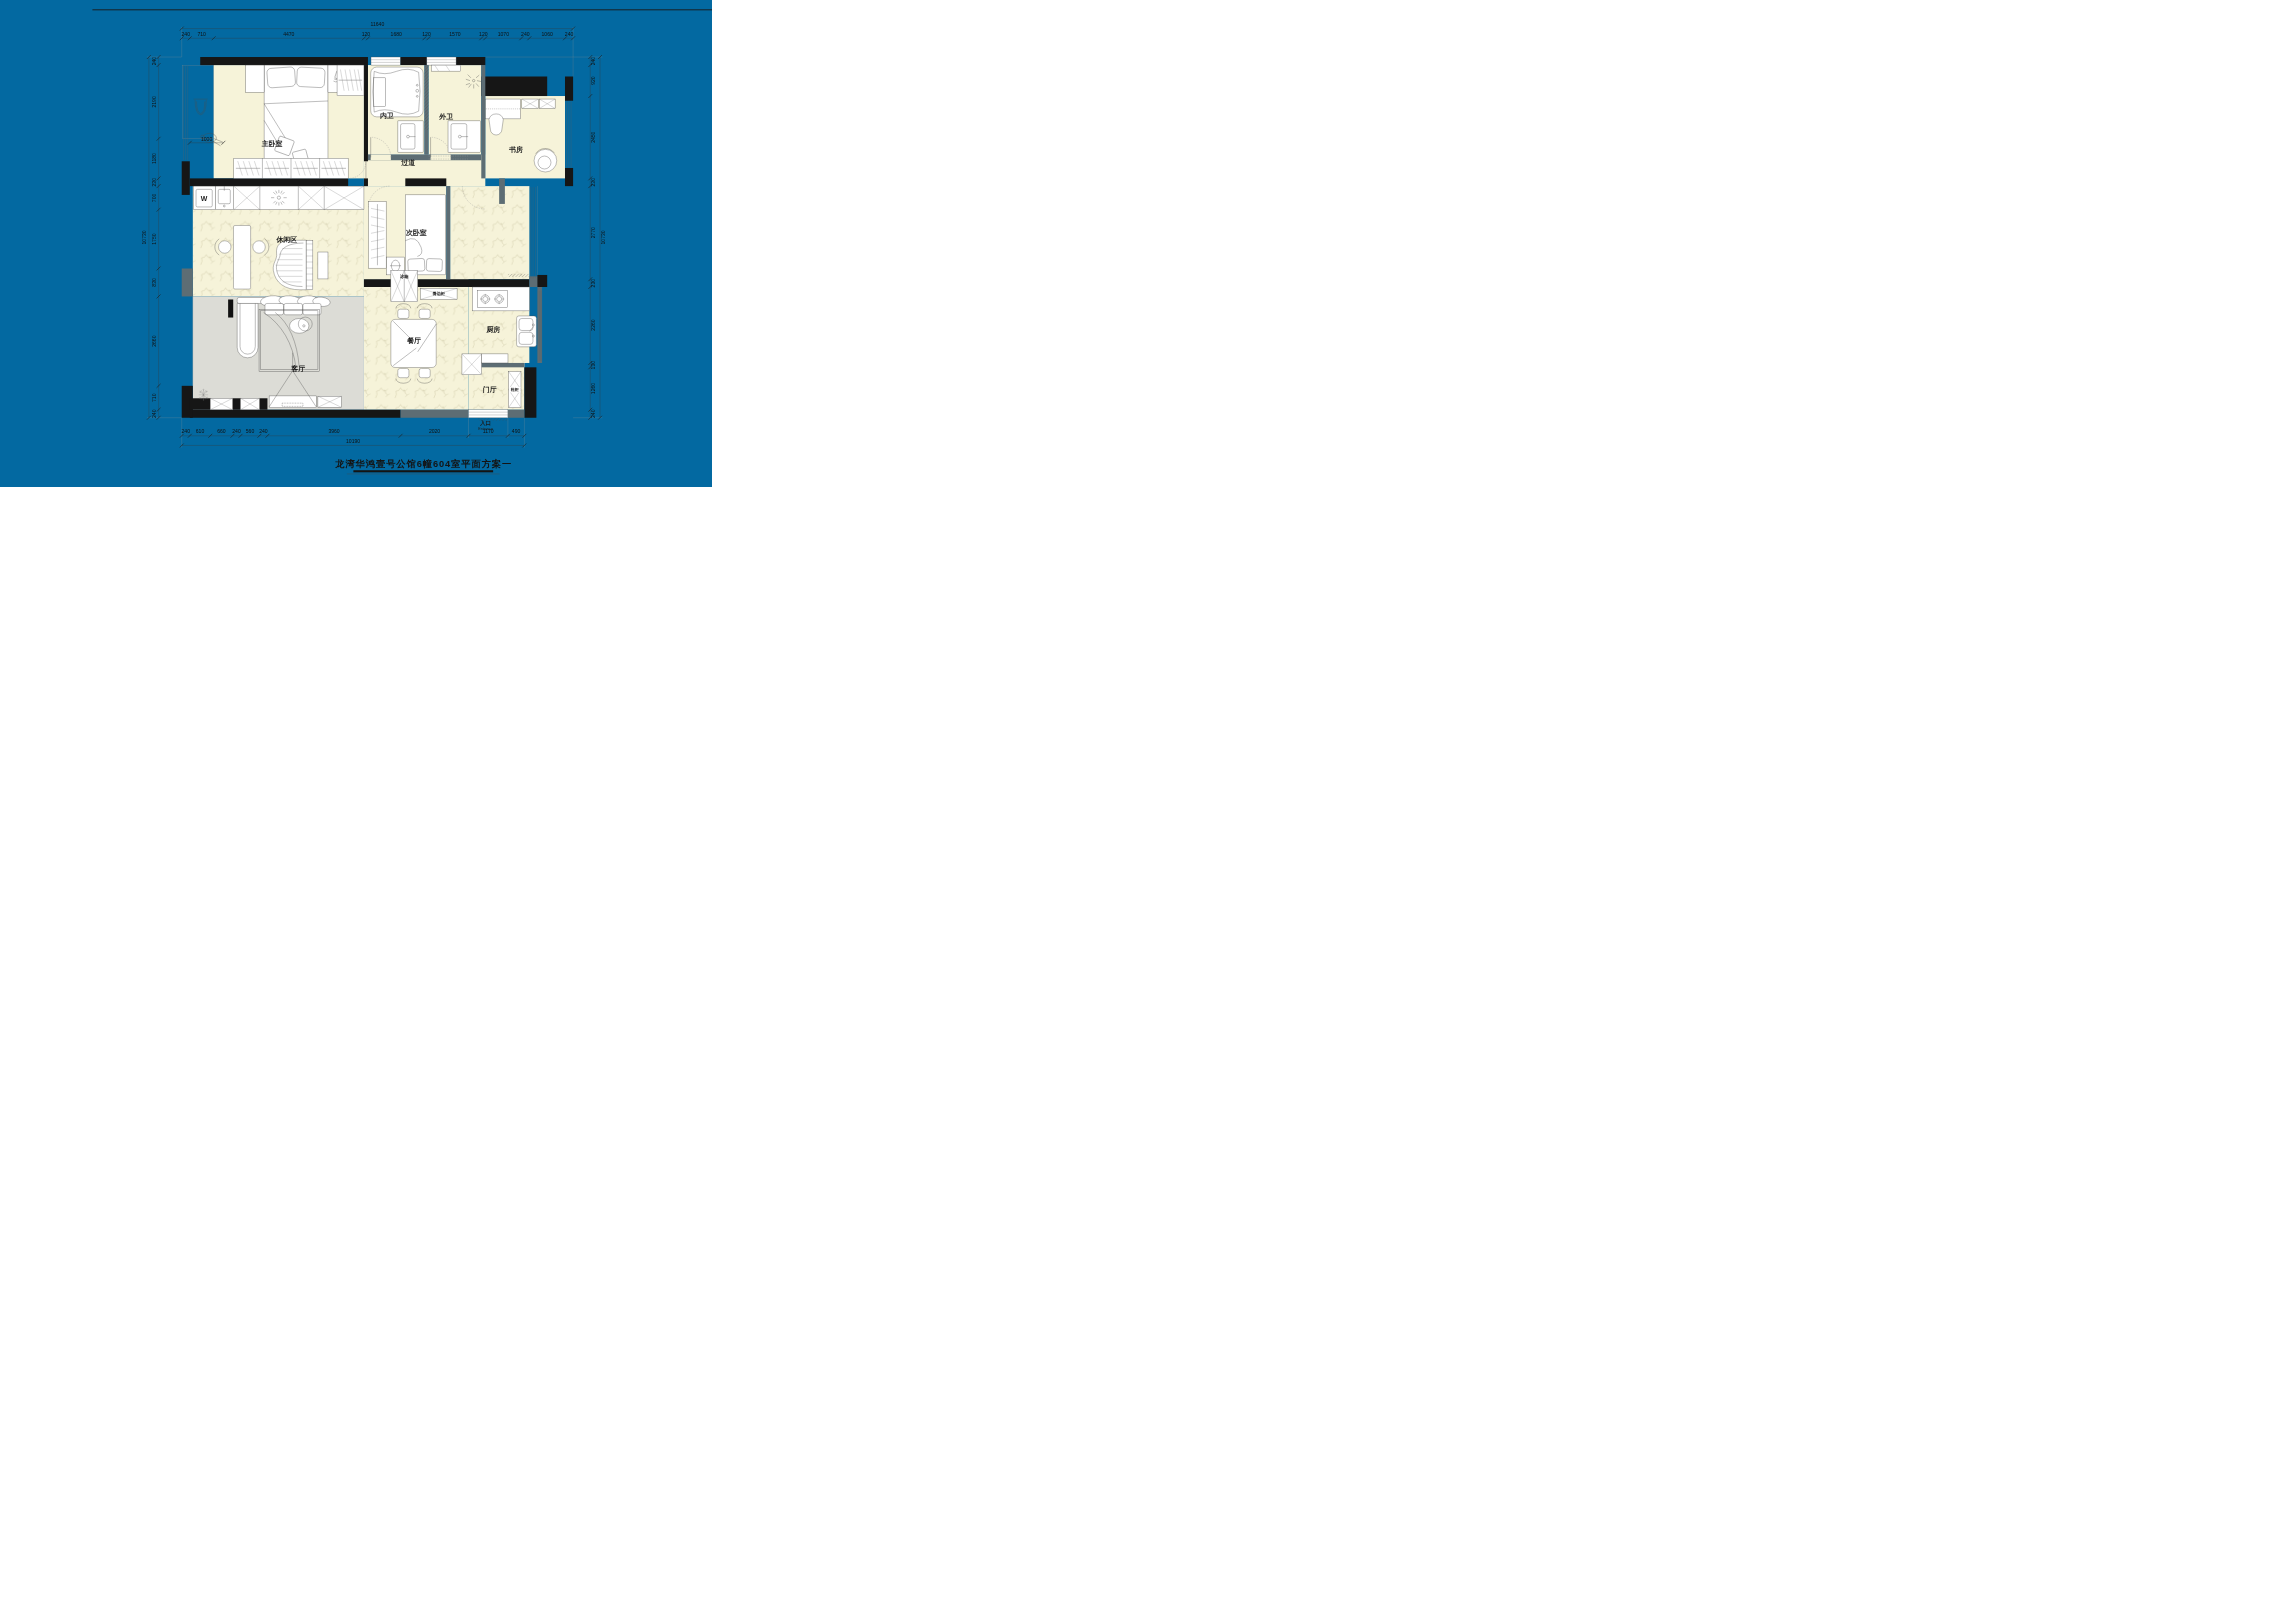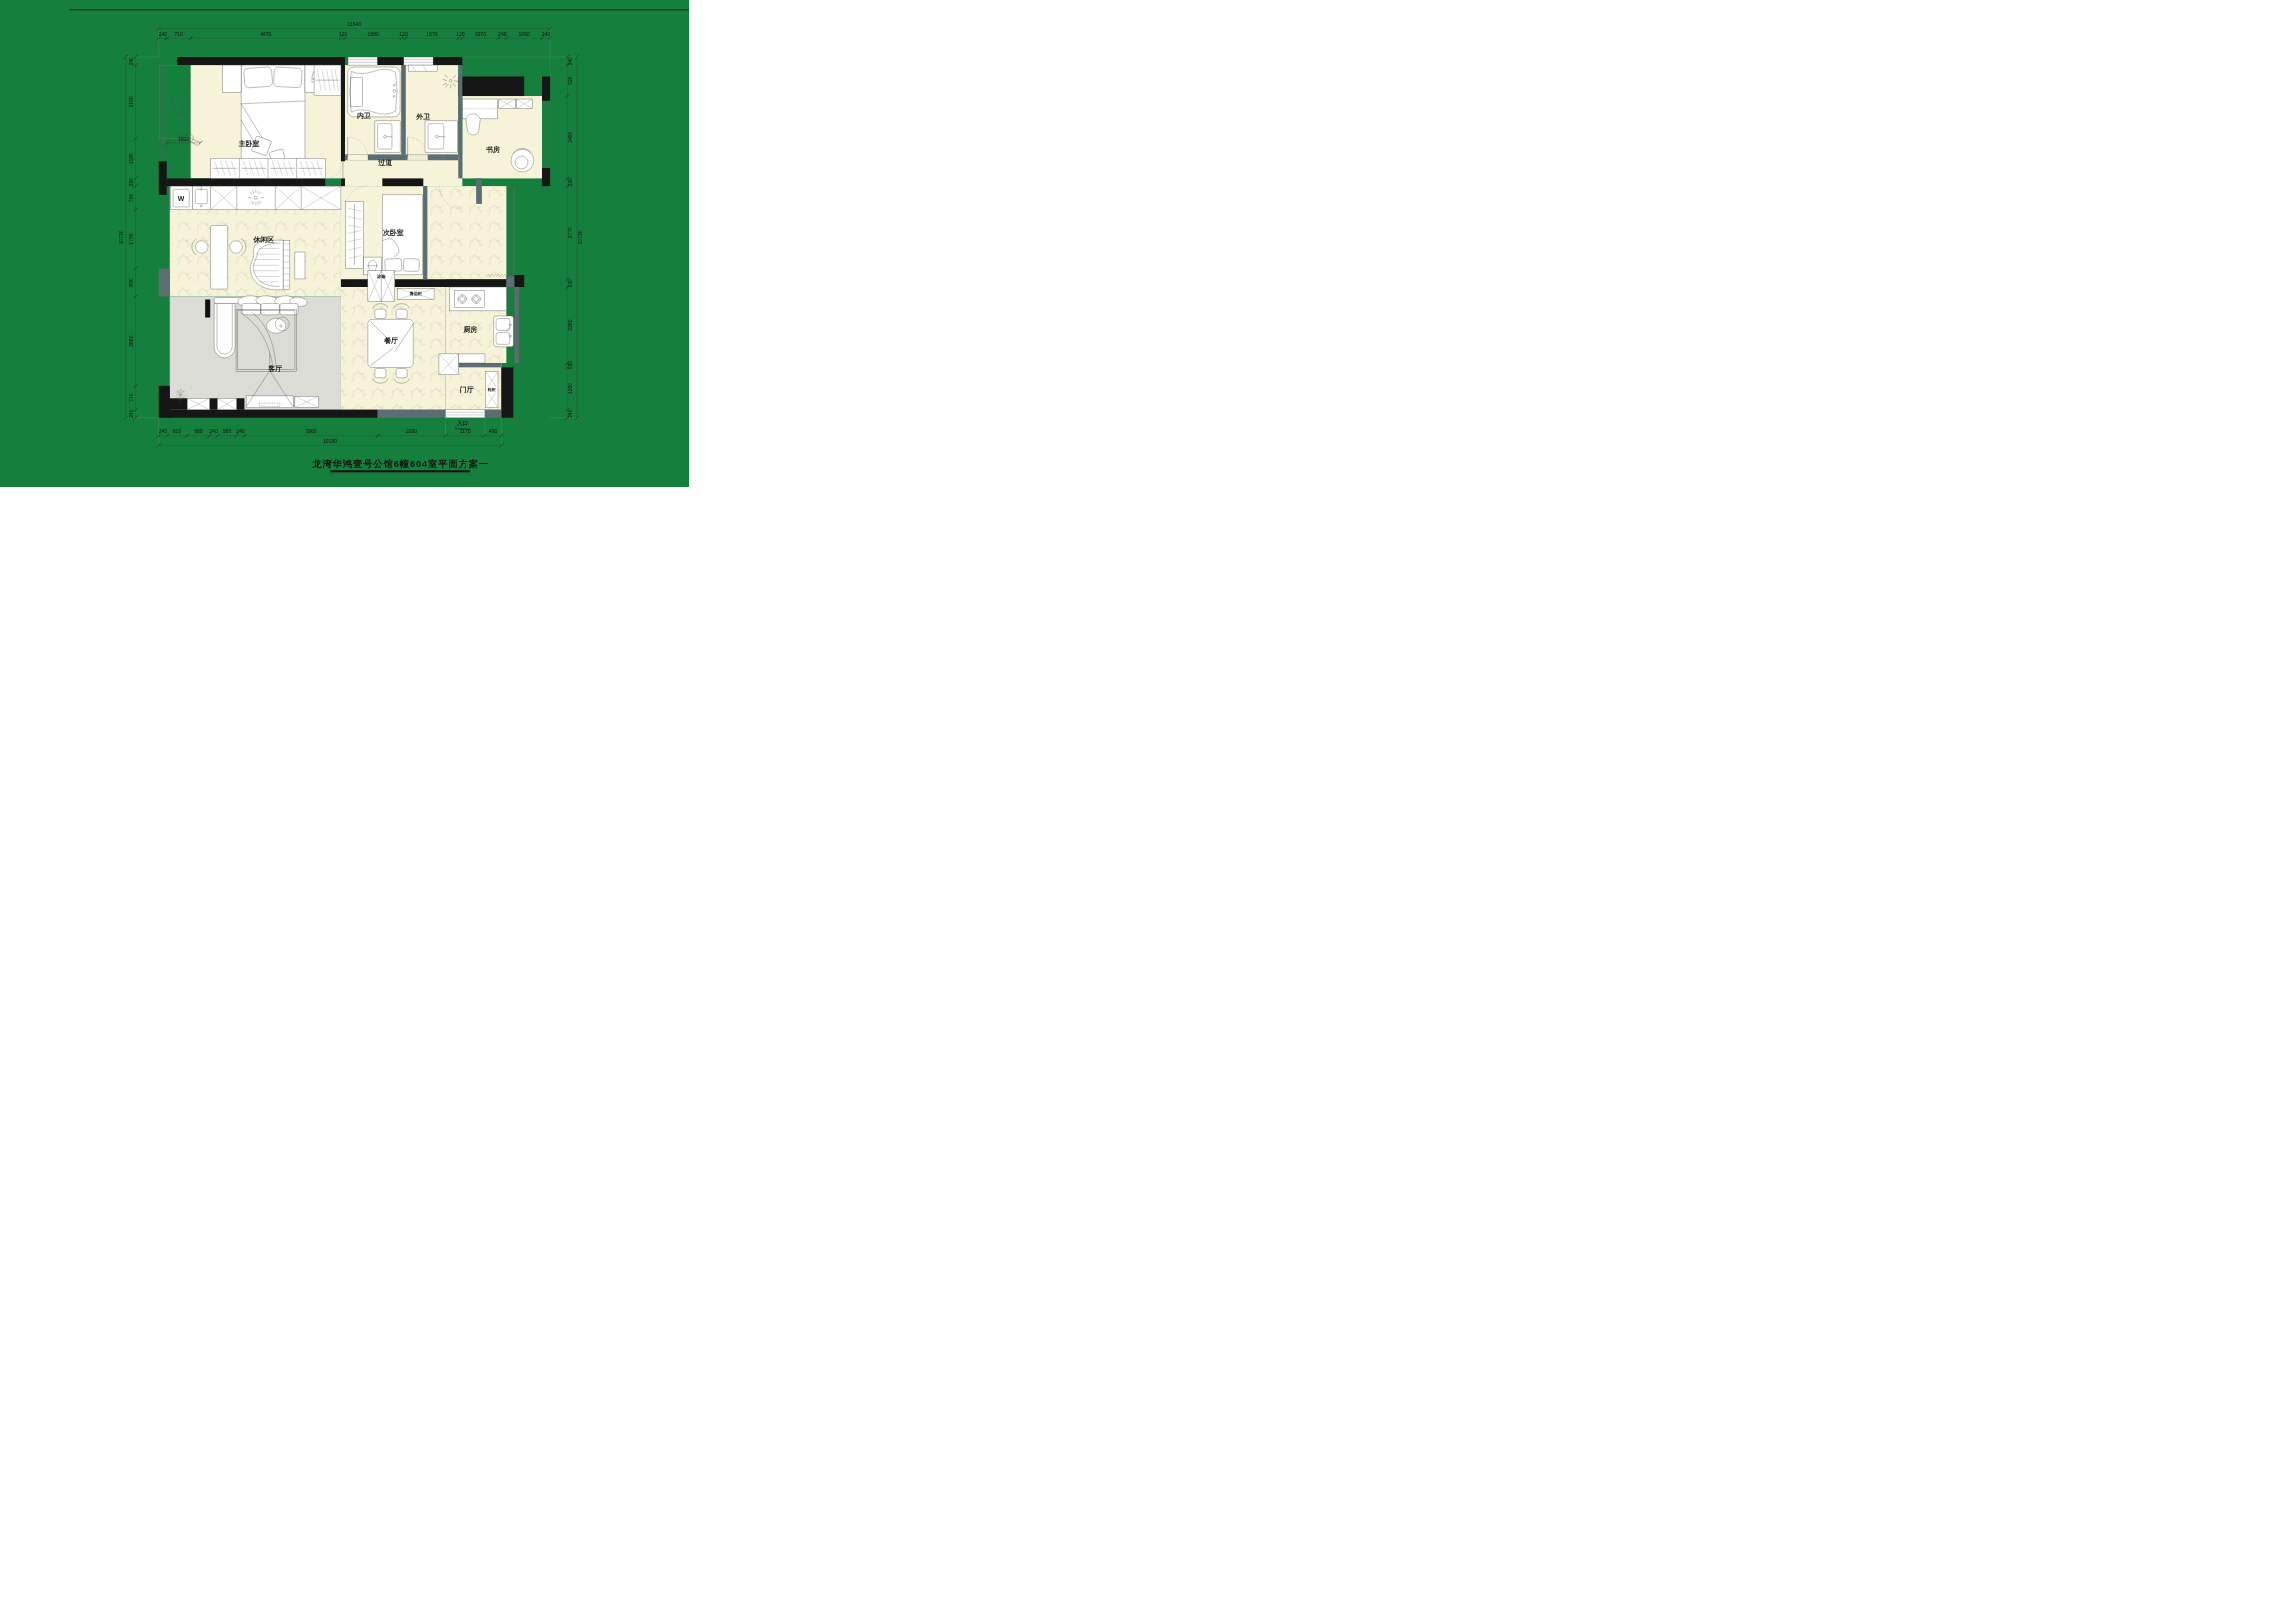--- a/index.html
+++ b/index.html
@@ -1,17 +1,17 @@
 <!DOCTYPE html>
 <html style="font-size:7.4px"><head>
 <meta charset="utf-8">
 <style>
   html,body{margin:0;padding:0;background:#ffffff;}
-  .page{width:689px;height:487px;position:relative;background:#15803d;overflow:hidden;
-        font-family:"Liberation Sans",sans-serif;}
+  .page{width:689px;height:487px;position:relative;background:#0369a1;overflow:hidden;
+        font-family:"Liberation Sans",sans-serif;padding-left:23px;}
   svg{display:block}
   .wall{fill:#161616;stroke:none}
   .slate{fill:#5d6d74;stroke:none}
   .yellow{fill:#f6f3d9}
   .grayfloor{fill:#dcdcd6}
   .marble{fill:url(#marble)}
   .furn{fill:#ffffff;stroke:#4d4d4d;stroke-width:0.8}
   .furnN{fill:none;stroke:#4d4d4d;stroke-width:0.8}
   .thin{fill:none;stroke:#8a8a8a;stroke-width:0.55}
   .xline{stroke:#6d6d6d;stroke-width:0.55}

